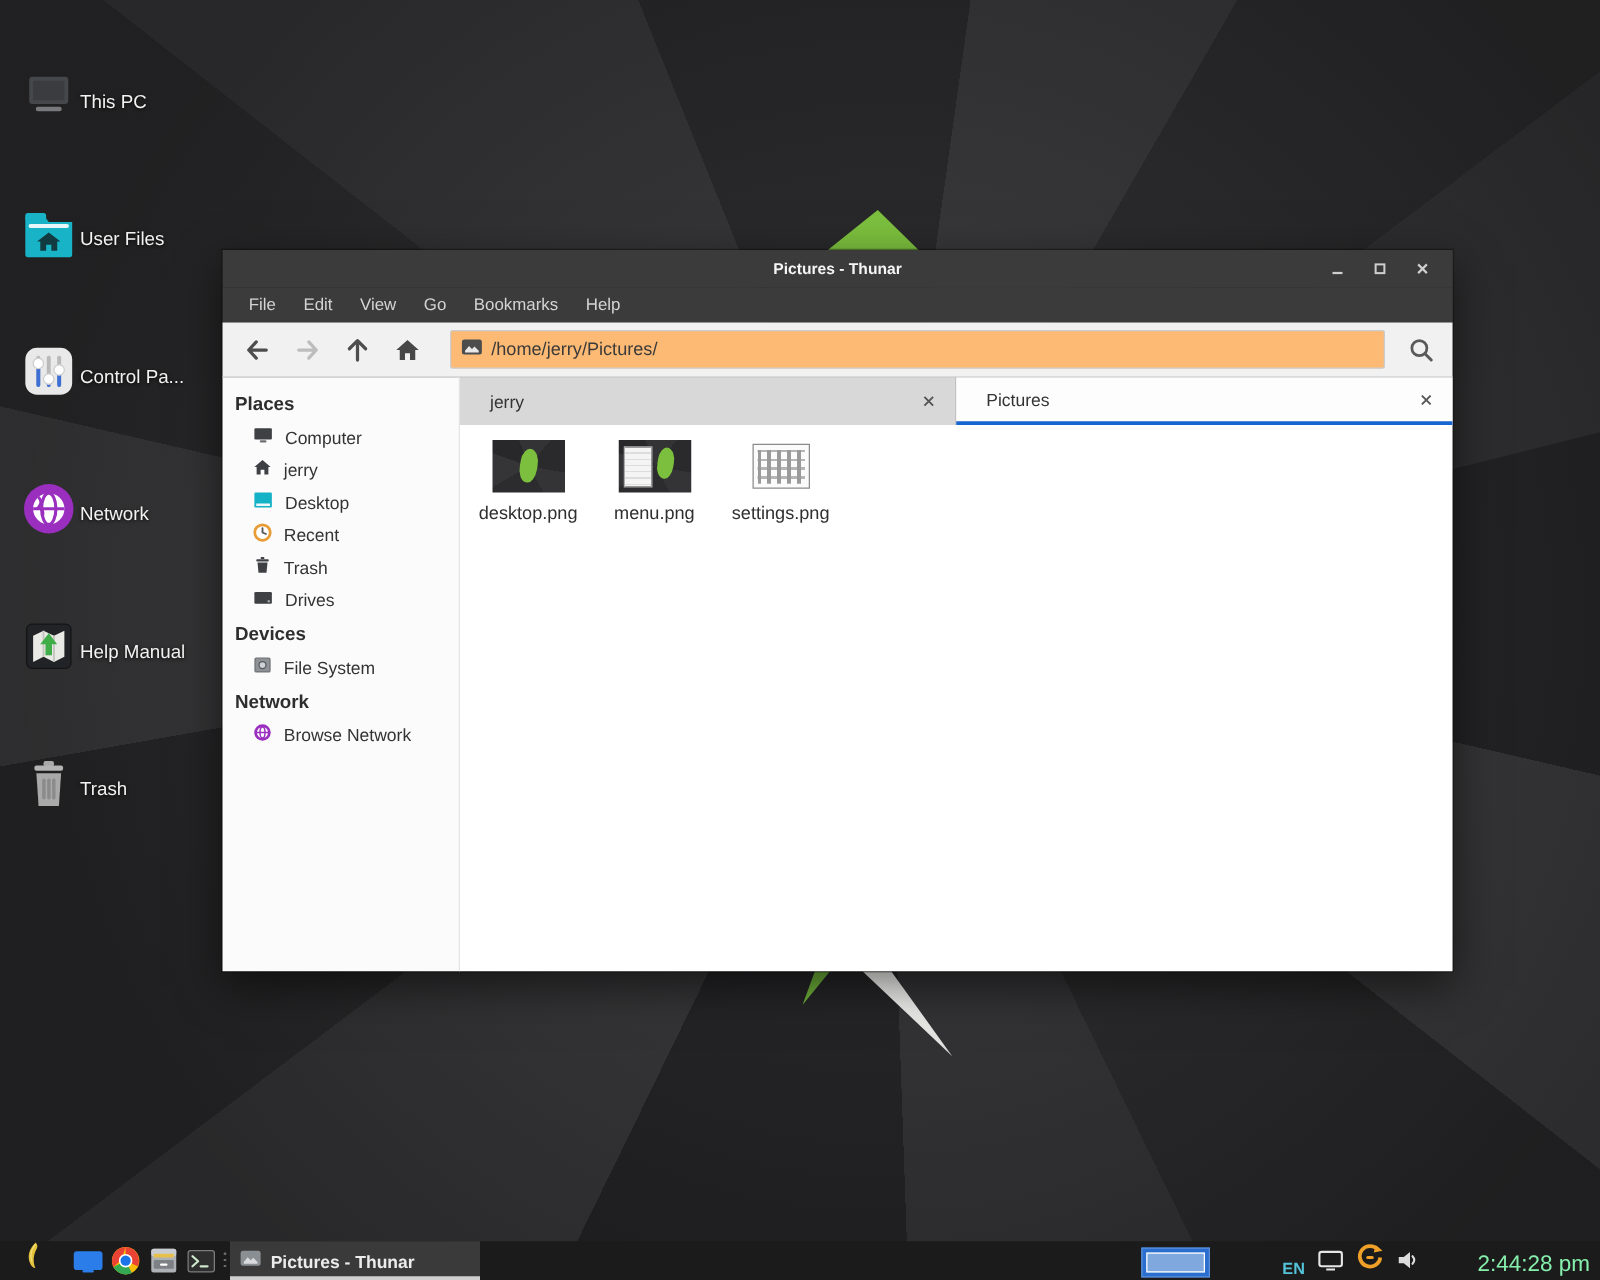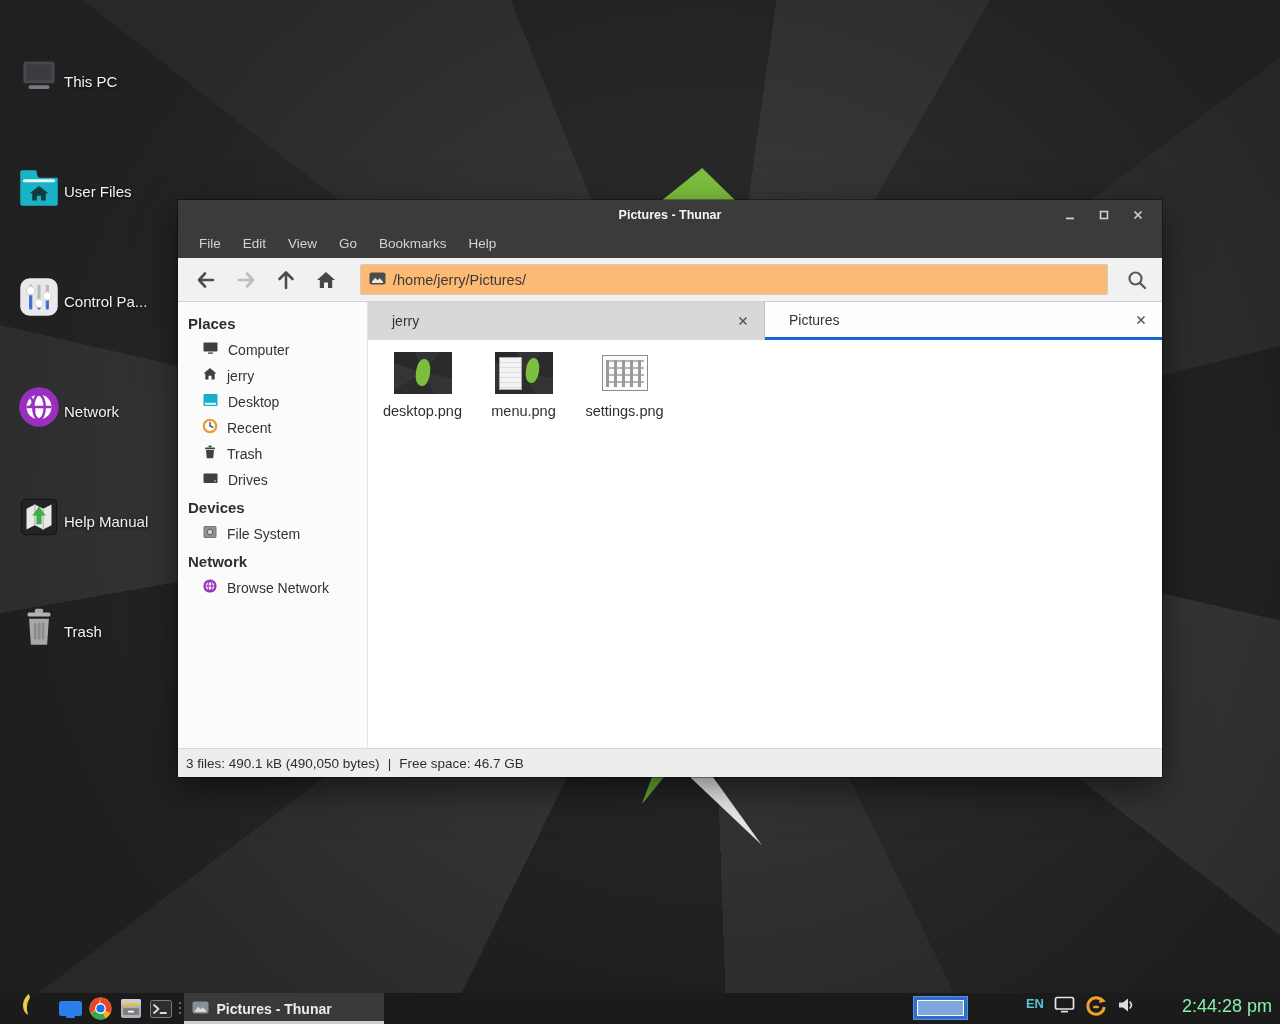--- a/index.html
+++ b/index.html
@@ -98,21 +98,21 @@
     z-index:10; display:flex; align-items:center; }
   .menu-btn { height:31px; display:flex; align-items:center; gap:8px; padding:0 10px 0 8px;flex-direction:column; }
   .menu-btn-label { font-size:15px; color:#e2e2e2; }
   .tb-icon { width:30px; height:31px; display:flex; align-items:center; justify-content:center; }
   .tb-handle { width:8px; height:31px; display:flex; align-items:center; justify-content:center; }
   .handle-dots { width:2px; height:14px;
     background:repeating-linear-gradient(to bottom,#6a6a6a 0 2px,transparent 2px 5px); }
   .taskbtn { width:200px; height:31px; background:#3a3a3a; display:flex; align-items:center;
     gap:8px; padding-left:8px; box-shadow:inset 0 -3px 0 #cfcfcf; }
   .taskbtn-label { font-size:14px; font-weight:600; color:#ececec; white-space:nowrap; }
-  .tray { margin-left:auto; display:flex; align-items:flex-start; gap:10px; padding-right:8px; }
+  .tray { margin-left:auto; display:flex; align-items:flex-end; gap:10px; padding-right:8px; }
   .pager { width:55px; height:24px; background:#2a6fd0; border:1px solid #5d8fd6;
     padding:3px; margin-right:48px; }
   .pager-inner { width:100%; height:100%; background:#7fa9de; border:1px solid #ffffff; }
   .lang-label { font-size:13px; font-weight:bold; color:#54c3d8; }
   .clock { font-size:18px; color:#86efac; padding-left:4px; white-space:nowrap;margin-left:32px; }
 </style>
 </head>
 <body>
 
 <div class="screen">
@@ -386,25 +386,20 @@
           <div class="file-item">
             <span class="file-thumb">
                 <span class="thumb thumb-settings"></span>
               </span>
             <span class="file-label">settings.png</span>
           </div>
         </div>
       </div>
     </div>
 
-    <div class="statusbar">
-      <span>3 files: 490.1 kB (490,050 bytes)</span>
-      <span>|</span>
-      <span>Free space: 46.7 GB</span>
-    </div>
   </div>
 
   <div class="taskbar">
     <div class="menu-btn">
       <span>
         <svg width="13" height="22" viewBox="0 0 13 22">
           <path d="M8.5 1 C3.2 6 1.6 12 4.2 18 C5.1 20 6.6 21.3 8.3 21.5 C6.2 16.5 6.6 10.8 9.4 6 C10.3 4.3 10 2.4 8.5 1 Z" fill="#e3c23c"></path>
           <path d="M8.2 2.5 C5 6.5 4 11.5 5.5 16.5" stroke="#f2de7a" stroke-width="1" fill="none"></path>
         </svg>
       </span>

